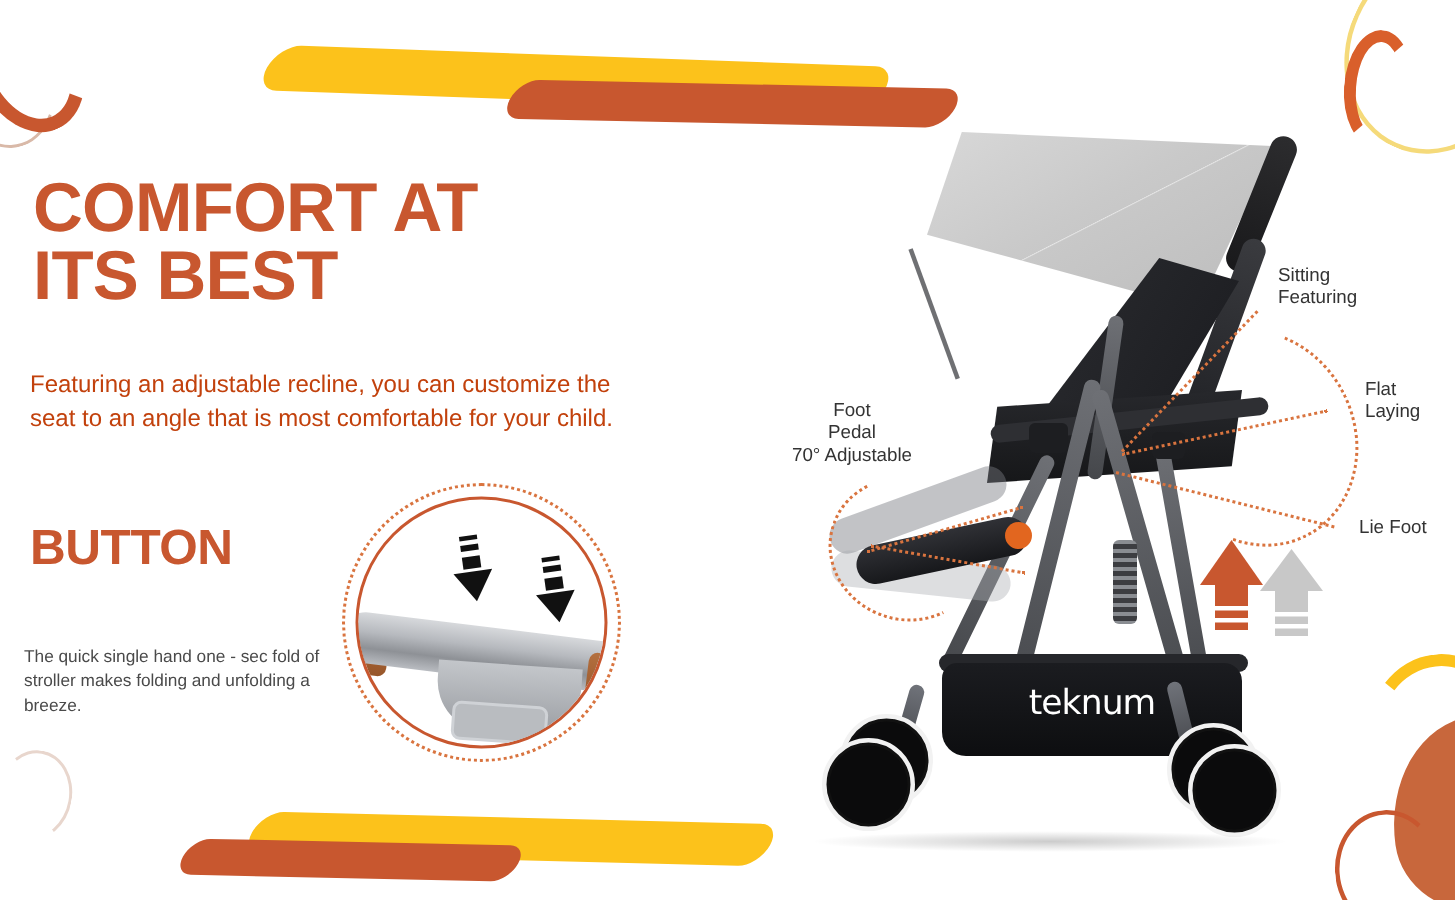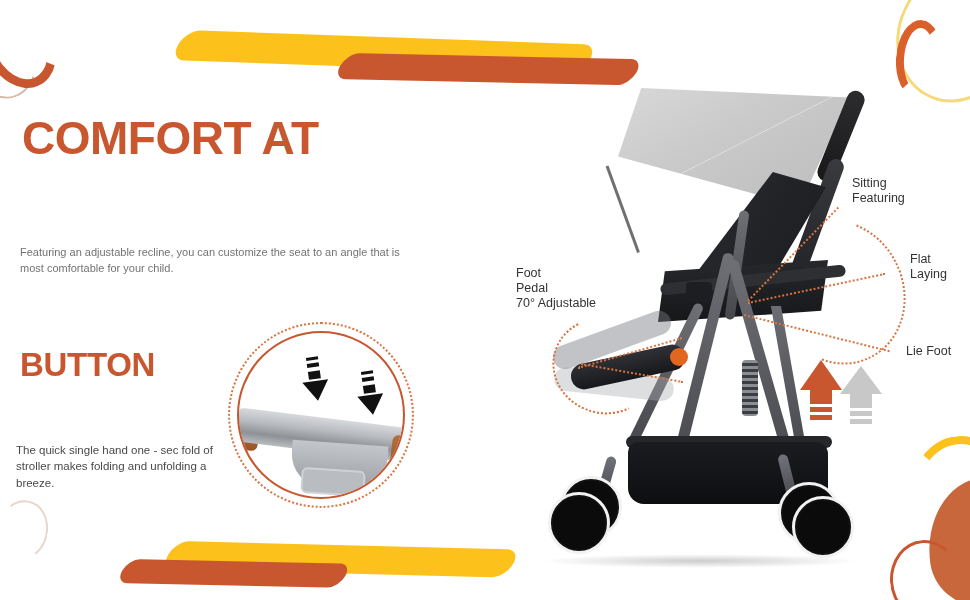--- a/index.html
+++ b/index.html
@@ -95,34 +95,34 @@
   .headline {
     position:absolute; left:22px; top:116px;
     color:#C8572F;
     font-size:46px; font-weight:bold; line-height:0.98;
     letter-spacing:-0.5px;
   }
   .headline div { white-space:nowrap; }
 
   .lede {
     position:absolute; left:20px; top:245px; width:390px;
-    color:#737373; font-size:11px; line-height:1.45;
+    color:#c2410c; font-size:16px; line-height:1.45;
   }
 
   .subhead {
     position:absolute; left:20px; top:348px;
     color:#C8572F;
     font-size:33px; font-weight:bold; line-height:1.0;
     letter-spacing:-0.3px;
   }
   .subhead div { white-space:nowrap; }
 
   .subcopy {
     position:absolute; left:16px; top:430px; width:200px;
-    color:#4a4a4a; font-size:11.5px; line-height:1.42;margin-top:12px;
+    color:#4a4a4a; font-size:11.5px; line-height:1.42;
   }
 
   
   .inset {
     position:absolute; left:228px; top:322px;
     width:186px; height:186px;
   }
   .inset-dotted {
     position:absolute; inset:0;
     border:2px dotted #D9743F;
@@ -307,21 +307,21 @@
     border-radius:50%;
   }
 
   
   .anno {
     position:absolute; color:#333; font-size:12.5px; line-height:1.2;
   }
   .anno-sitting { left:852px; top:176px; text-align:left; }
   .anno-half    { left:910px; top:252px; text-align:left; }
   .anno-lieflat { left:906px; top:344px; text-align:left; }
-  .anno-foot    { left:516px; top:266px; width:104px; text-align:left; }
+  .anno-foot    { left:516px; top:266px; width:104px; text-align:center; }
 
   .recline-arc {
     position:absolute; left:772px; top:218px;
     width:132px; height:148px;
     border:2px dotted #D9743F;
     border-radius:50%;
     border-left-color:transparent;
     border-top-color:transparent;
     transform:rotate(-26deg);
   }
@@ -383,20 +383,21 @@
   <div class="deco arc arc-tl-orange"></div>
   <div class="deco arc arc-tr-yellow"></div>
   <div class="deco arc arc-tr-orange"></div>
   <div class="deco blob-br"></div>
   <div class="deco arc arc-br-yellow"></div>
   <div class="deco arc arc-bl-thin"></div>
   <div class="deco arc arc-bl-faint"></div>
 
   <div class="headline">
     <div>COMFORT AT</div>
+    <div>ITS BEST</div>
   </div>
 
   <div class="lede">Featuring an adjustable recline, you can customize the seat to an angle that is most comfortable for your child.</div>
 
   <div class="subhead">
     <div>BUTTON</div>
   </div>
 
   <div class="subcopy">The quick single hand one - sec fold of stroller makes folding and unfolding a breeze.</div>
 
@@ -445,20 +446,21 @@
     <div class="pc hinge h2"></div>
     <div class="pc spring"></div>
 
     <div class="pc foot-ghost1"></div>
     <div class="pc foot-ghost2"></div>
     <div class="pc footrest"></div>
     <div class="pc pivot-dot"></div>
 
     <div class="pc basket-lip"></div>
     <div class="pc basket"></div>
+    <div class="brand">teknum</div>
 
     <div class="pc axle ax1"></div>
     <div class="pc axle ax2"></div>
     <div class="wheel w-front-a"></div>
     <div class="wheel w-front-b"></div>
     <div class="wheel w-rear-a"></div>
     <div class="wheel w-rear-b"></div>
     <div class="pc shadow"></div>
   </div>
 

